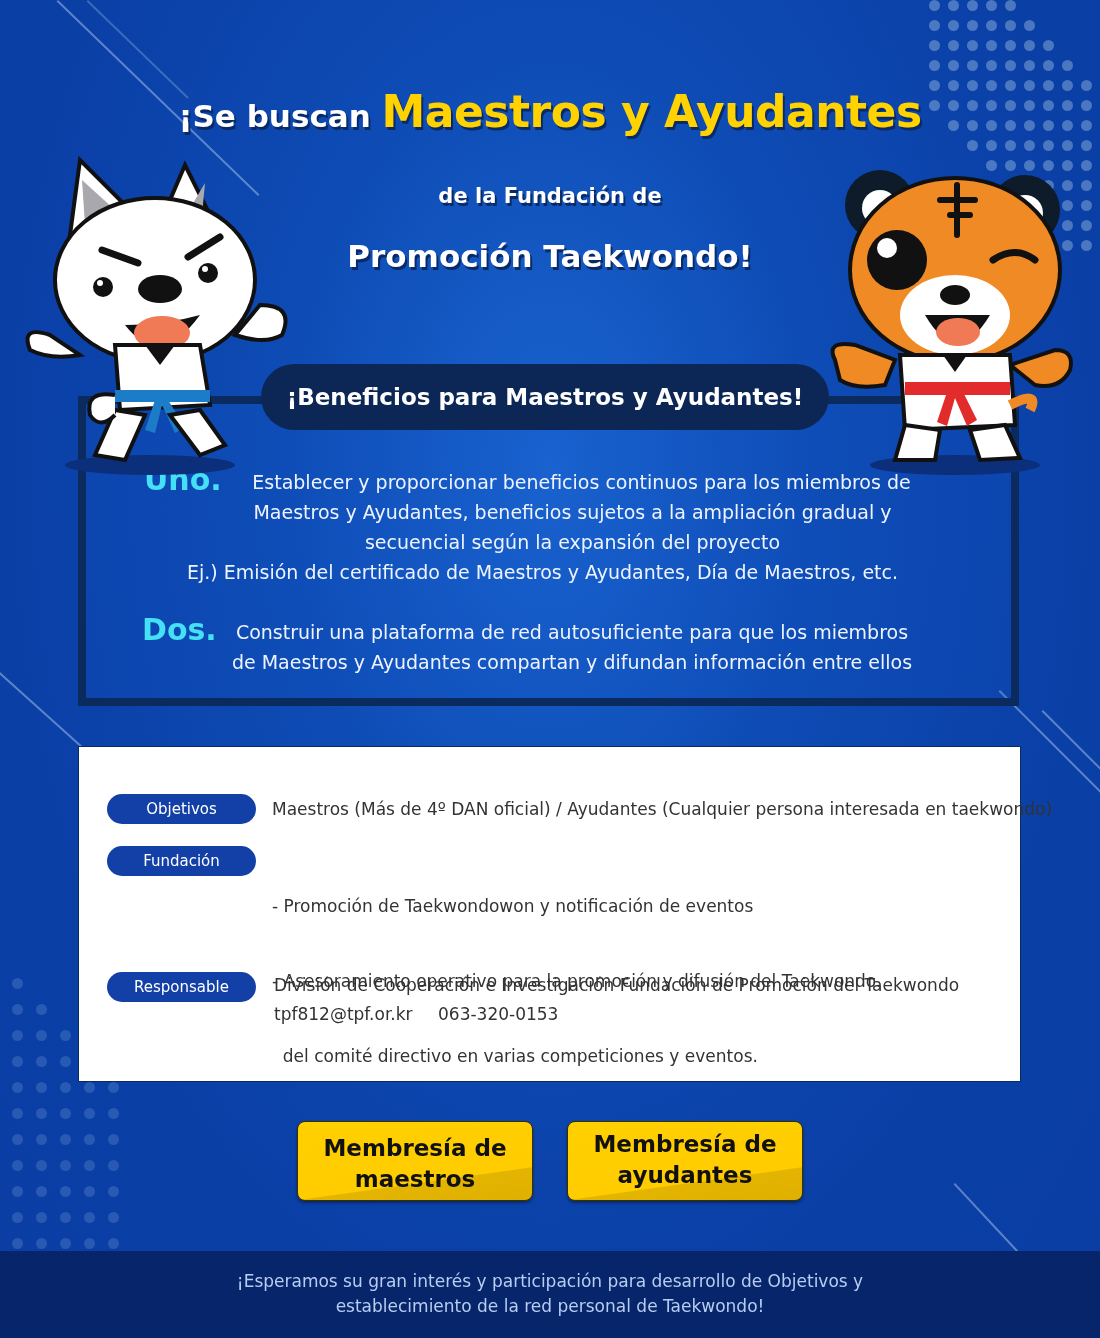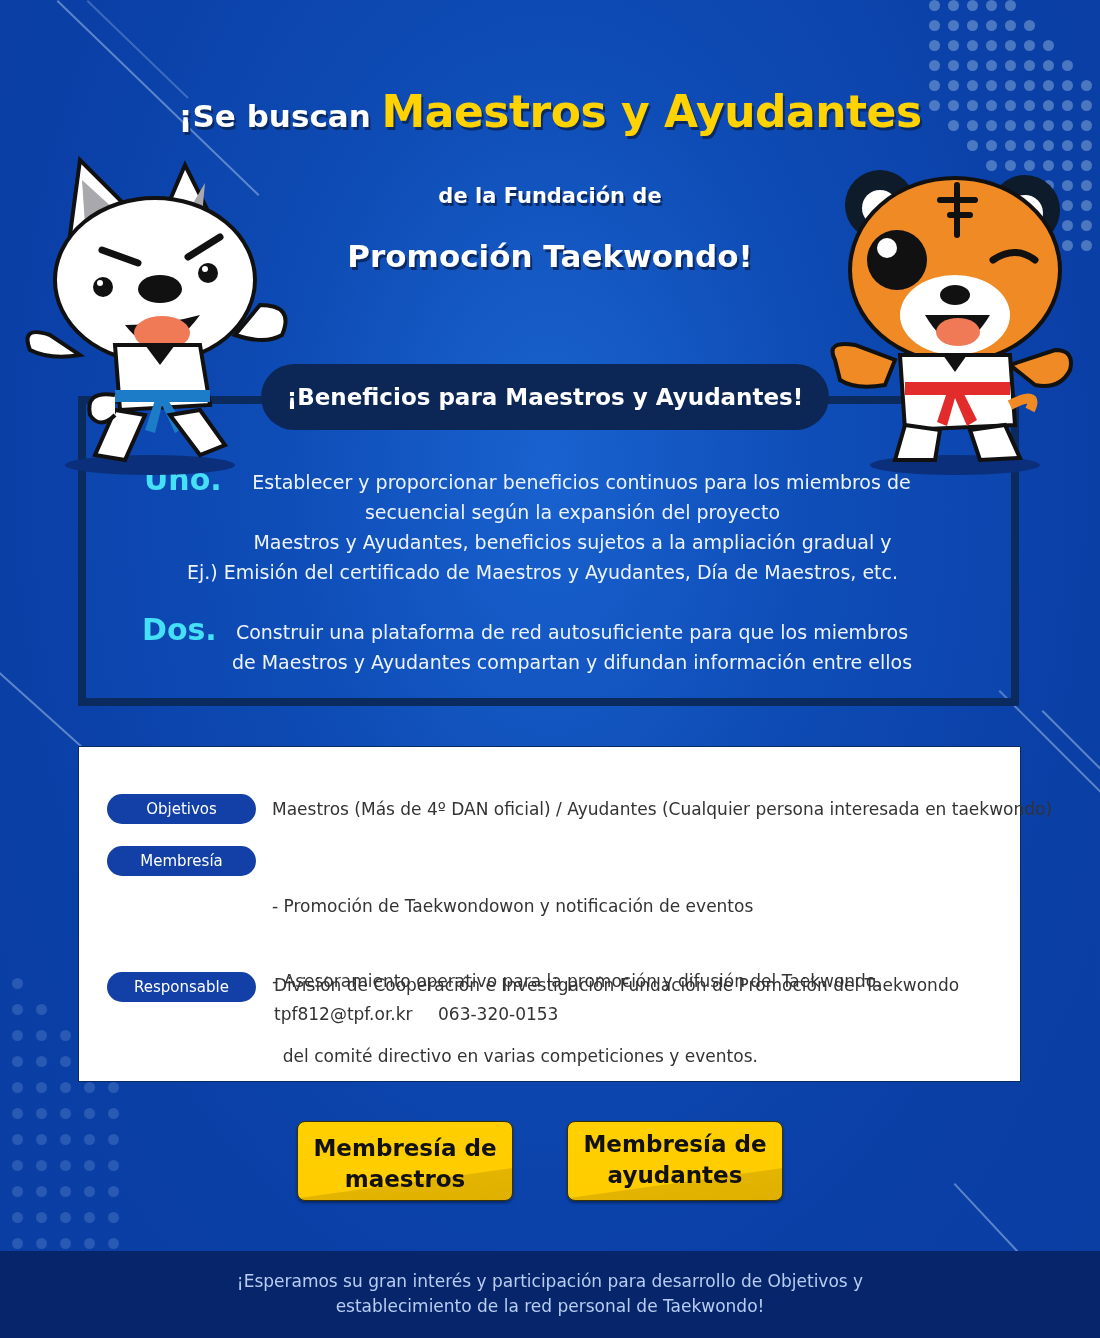--- a/index.html
+++ b/index.html
@@ -28,21 +28,21 @@
   .benefits-pill { position: absolute; left: 261px; top: 364px; width: 568px; height: 66px; border-radius: 33px;
     background: #0c2755; color: #fff; font-weight: bold; font-size: 23px; display: flex; align-items: center; justify-content: center; }
   .b-label { position: absolute; font-weight: bold; color: #45e0f5; font-size: 30px; }
   .b-text { position: absolute; color: #eef4ff; font-size: 19px; line-height: 30px; text-align: center; }
 
   .info-box { position: absolute; left: 78px; top: 746px; width: 943px; height: 336px; background: #fff; border: 1px solid #0b2a5e; }
   .tag { position: absolute; width: 149px; height: 30px; border-radius: 15px; background: #1240a6; color: #fff;
     font-size: 15px; display: flex; align-items: center; justify-content: center; }
   .info-text { position: absolute; color: #333; font-size: 17px; line-height: 25px; white-space: pre; }
 
-  .cta { position: absolute; top: 1121px; width: 216px; height: 80px; border-radius: 8px; border: 1.5px solid #3a3000;
+  .cta { position: absolute; top: 1121px; width: 236px; height: 80px; border-radius: 8px; border: 1.5px solid #3a3000;
     background: linear-gradient(172deg, #ffd000 0%, #ffcc00 70%, #e3b400 71%, #e0b000 100%);
     box-shadow: 0 2px 3px rgba(0,0,0,0.4); color: #111; font-weight: bold; font-size: 23px; line-height: 31px;
     text-align: center; display: flex; align-items: center; justify-content: center; cursor: pointer; }
 
   .footer { position: absolute; left: 0; right: 0; top: 1251px; height: 87px; background: #06256a;
     color: #b9cdf2; font-size: 17px; line-height: 25px; text-align: center; padding-top: 18px; }
   .mascot { position: absolute; }
 </style>
 </head>
 <body>
@@ -236,22 +236,22 @@
 </div>
 <div class="headline h2">de la Fundación de</div>
 <div class="headline h3">Promoción Taekwondo!</div>
 
 <div class="benefits-frame"></div>
 <div class="benefits-pill">¡Beneficios para Maestros y Ayudantes!</div>
 
 <div class="b-label" style="left:144px;top:462px;">Uno.</div>
 <div class="b-text" style="left:200px;width:745px;top:467px;">
   <div style="padding-left:18px">Establecer y proporcionar beneficios continuos para los miembros de</div>
+  <div>Maestros y Ayudantes, beneficios sujetos a la ampliación gradual y</div>
   <div>secuencial según la expansión del proyecto</div>
-  <div>Maestros y Ayudantes, beneficios sujetos a la ampliación gradual y</div>
   <div style="margin-left:-60px">Ej.) Emisión del certificado de Maestros y Ayudantes, Día de Maestros, etc.</div>
 </div>
 
 <div class="b-label" style="left:142px;top:612px;">Dos.</div>
 <div class="b-text" style="left:222px;width:700px;top:617px;">
   <div>Construir una plataforma de red autosuficiente para que los miembros</div>
   <div>de Maestros y Ayudantes compartan y difundan información entre ellos</div>
 </div>
 
 <svg class="mascot" style="left:20px;top:155px" width="275" height="320" viewBox="0 0 275 320">
@@ -304,21 +304,21 @@
   <path d="M80 265 L70 300 L110 300 L115 270 Z" fill="#fff" stroke="#111" stroke-width="4"></path>
   <path d="M145 270 L155 300 L195 298 L180 265 Z" fill="#fff" stroke="#111" stroke-width="4"></path>
   <path d="M185 245 Q215 230 205 250" stroke="#f08a24" stroke-width="10" fill="none"></path>
 </svg>
 
 <div class="info-box"></div>
 
 <div class="tag" style="left:107px;top:794px;">Objetivos</div>
 <div class="info-text" style="left:272px;top:797px;">Maestros (Más de 4º DAN oficial) / Ayudantes (Cualquier persona interesada en taekwondo)</div>
 
-<div class="tag" style="left:107px;top:846px;">Membresía</div>
+<div class="tag" style="left:107px;top:846px;">Fundación</div>
 <div class="info-text" style="left:272px;top:844px;">
   <div>- Promoción de Taekwondowon y notificación de eventos</div>
   <div>- Asesoramiento operativo para la promoción y difusión del Taekwondo.</div>
   <div>  del comité directivo en varias competiciones y eventos.</div>
 </div>
 
 <div class="tag" style="left:107px;top:972px;">Responsable</div>
 <div class="info-text" style="left:274px;top:973px;">División de Cooperación e Investigación Fundación de Promoción del Taekwondo</div>
 <div class="info-text" style="left:274px;top:1002px;">tpf812@tpf.or.kr</div>
 <div class="info-text" style="left:438px;top:1002px;text-align:right;">063-320-0153</div>

